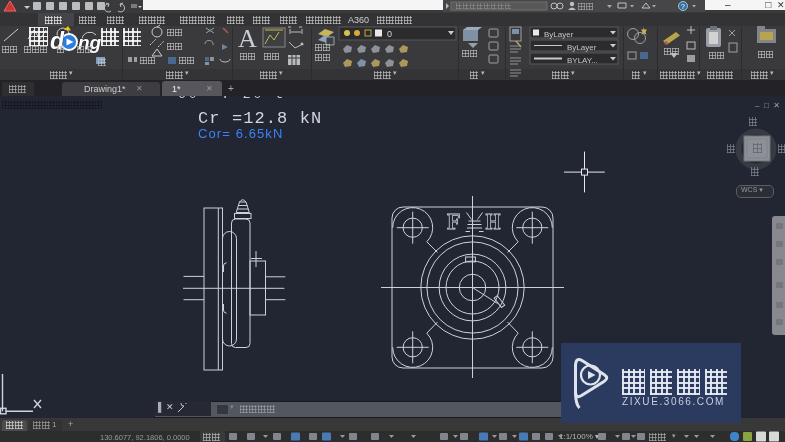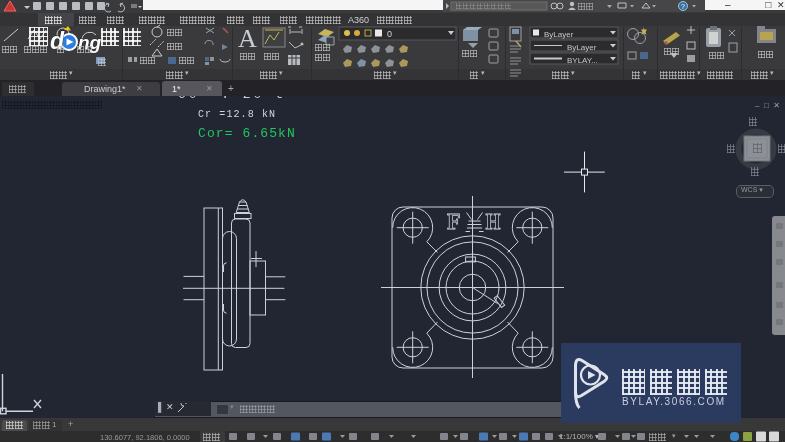--- a/index.html
+++ b/index.html
@@ -44,22 +44,22 @@
 <div class="a" style="left:62px;top:82px;width:98px;height:14px;background:#3e3e42;border-radius:3px 3px 0 0;"></div>
 <div class="t" style="left:84px;top:84px;font-size:9px;color:#cccccc;">Drawing1*</div>
 <div class="t" style="left:136px;top:84px;font-size:8px;color:#909090;">✕</div>
 <div class="a" style="left:162px;top:81px;width:60px;height:15px;background:#56565c;border-radius:3px 3px 0 0;"></div>
 <div class="t" style="left:172px;top:84px;font-size:9px;color:#f0f0f0;">1*</div>
 <div class="t" style="left:206px;top:84px;font-size:8px;color:#9a9aa0;">✕</div>
 <div class="t" style="left:228px;top:83px;font-size:10px;color:#a8a8a8;">+</div>
 <div class="a" id="cv" style="left:0;top:96px;width:785px;height:322px;background:#212632;overflow:hidden;">
 <div class="k" style="left:2px;top:4px;width:100px;height:9px;--c:rgba(22,25,35,0.9);--p:3px;"></div>
 <div class="t" style="left:178px;top:-9px;font-family:'Liberation Mono',monospace;font-size:13px;letter-spacing:3px;color:#c9ccd3;">C0 =. 20 t</div>
-<div class="t" style="left:198px;top:12.5px;font-family:'Liberation Mono',monospace;font-size:10px;letter-spacing:1.1px;color:#d2d5db;">Cr =12.8 kN</div>
-<div class="t" style="left:198px;top:29.8px;font-family:Liberation Mono, monospace;font-size:13px;letter-spacing:1.1px;color:#22c55e;">Cor= 6.65kN</div>
+<div class="t" style="left:198px;top:12.5px;font-family:'Liberation Mono',monospace;font-size:17px;letter-spacing:1.1px;color:#d2d5db;">Cr =12.8 kN</div>
+<div class="t" style="left:198px;top:29.8px;font-family:Liberation Sans, sans-serif;font-size:13px;letter-spacing:1.1px;color:#3b82f6;">Cor= 6.65kN</div>
 <svg class="a" style="left:0;top:0" width="785" height="322" viewBox="0 0 785 322" fill="none" stroke="#ccd1d9" stroke-width="1">
         <path d="M183,192.3 H284.4 M183.5,180.4 H204 M266,180.8 H285.3 M183.5,203.7 H204 M266,203.7 H285.3"></path>
         <rect x="204" y="112" width="18.5" height="162"></rect>
         <path d="M218.3,112 V274"></path>
         <rect x="222.5" y="135.5" width="14" height="114.5" rx="7"></rect>
         <rect x="231.5" y="123" width="18.5" height="128.5" rx="4"></rect>
         <rect x="250" y="165" width="15.5" height="54"></rect>
         <path d="M251,162.5 H262 M256,155 V171"></path>
         <path d="M223.5,176 V170 Q223.5,166.8 226.6,166.8 M223.5,208 V214 Q223.5,217.2 226.6,217.2"></path>
         <path d="M239.5,106 Q242.8,101.5 246,106 M239.5,106 H246 M238,109.5 H247.5 M237,113 H248.5 M236.2,116.5 H249.3 M239.5,106 L236.2,116.5 M246,106 L249.3,116.5"></path>
@@ -125,21 +125,21 @@
 <div class="a" style="left:216px;top:308px;width:11px;height:9px;background:#33373f;border:1px solid #565a63;"></div>
 <div class="t" style="left:230px;top:307px;font-size:7px;color:#84878e;">▾</div>
 </div>
 <div class="a" style="left:561px;top:343px;width:180px;height:80px;background:#2b3a5f;z-index:30;">
 <svg class="a" style="left:10px;top:11px" width="48" height="62" viewBox="0 0 48 62" fill="none" stroke="#dfe3ec">
         <path d="M4.5,12 Q4.5,3 11,6.5 L33,20.5 Q38.5,24 33,27.5 L10.5,41.5 Q4.5,45 4.5,38 Z" stroke-width="3"></path>
         <circle cx="19.5" cy="21" r="9.5" stroke-width="2.2"></circle>
         <path d="M17,17 l7.5,4 -7.5,4 z" fill="#dfe3ec" stroke="none"></path>
         <path d="M4.5,38 Q4.5,50 8.5,54" stroke-width="3"></path>
       </svg>
-<div class="t" style="left:61px;top:53px;font-size:10px;letter-spacing:1.6px;color:#c9cfdd;">BYLAY.3066.COM</div>
+<div class="t" style="left:61px;top:53px;font-size:10px;letter-spacing:1.6px;color:#c9cfdd;">ZIXUE.3066.COM</div>
 </div>
 <div class="a" style="left:2px;top:420px;width:25px;height:11px;background:#4c4c4c;border-radius:3px 3px 0 0;"></div>
 <div class="a" style="left:29px;top:420px;width:33px;height:11px;background:#323232;border-radius:3px 3px 0 0;"></div>
 <div class="t" style="left:52px;top:420px;font-size:8px;color:#a5a5a5;">1</div>
 <div class="t" style="left:68px;top:419px;font-size:9px;color:#a5a5a5;">+</div>
 <div class="t" style="left:100px;top:432.5px;font-size:7.5px;color:#9a9a9a;">130.6077, 92.1806, 0.0000</div>
 <div class="a" style="left:200px;top:431px;width:25px;height:11px;background:#3a3a3a;"></div>
 <div class="t" style="left:559px;top:432px;font-size:8px;color:#b5b5b5;">1:1/100% ▾</div>
 <div class="t" style="left:672px;top:432px;font-size:7px;color:#999;">▾</div>
 <svg class="a" style="left:0;top:428px" width="785" height="14" viewBox="0 0 785 14">

